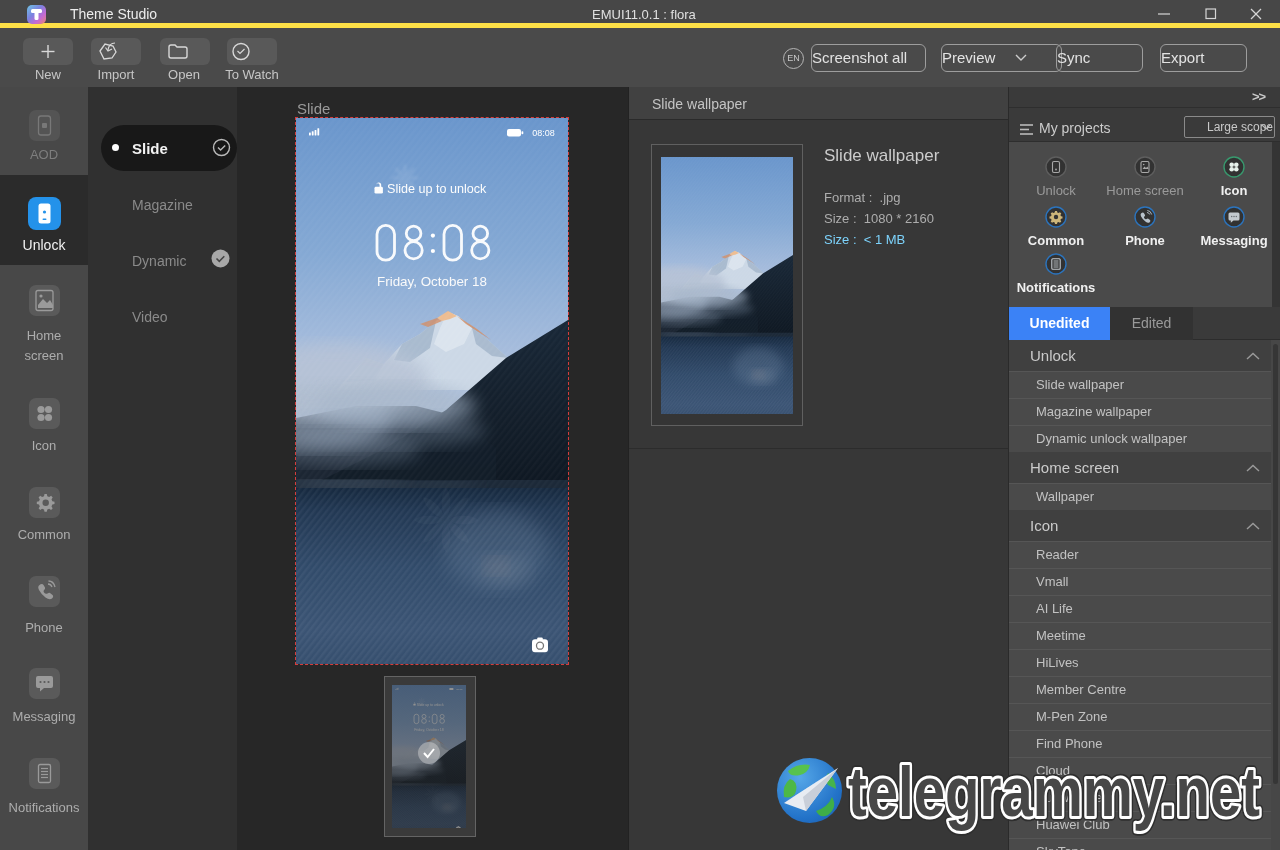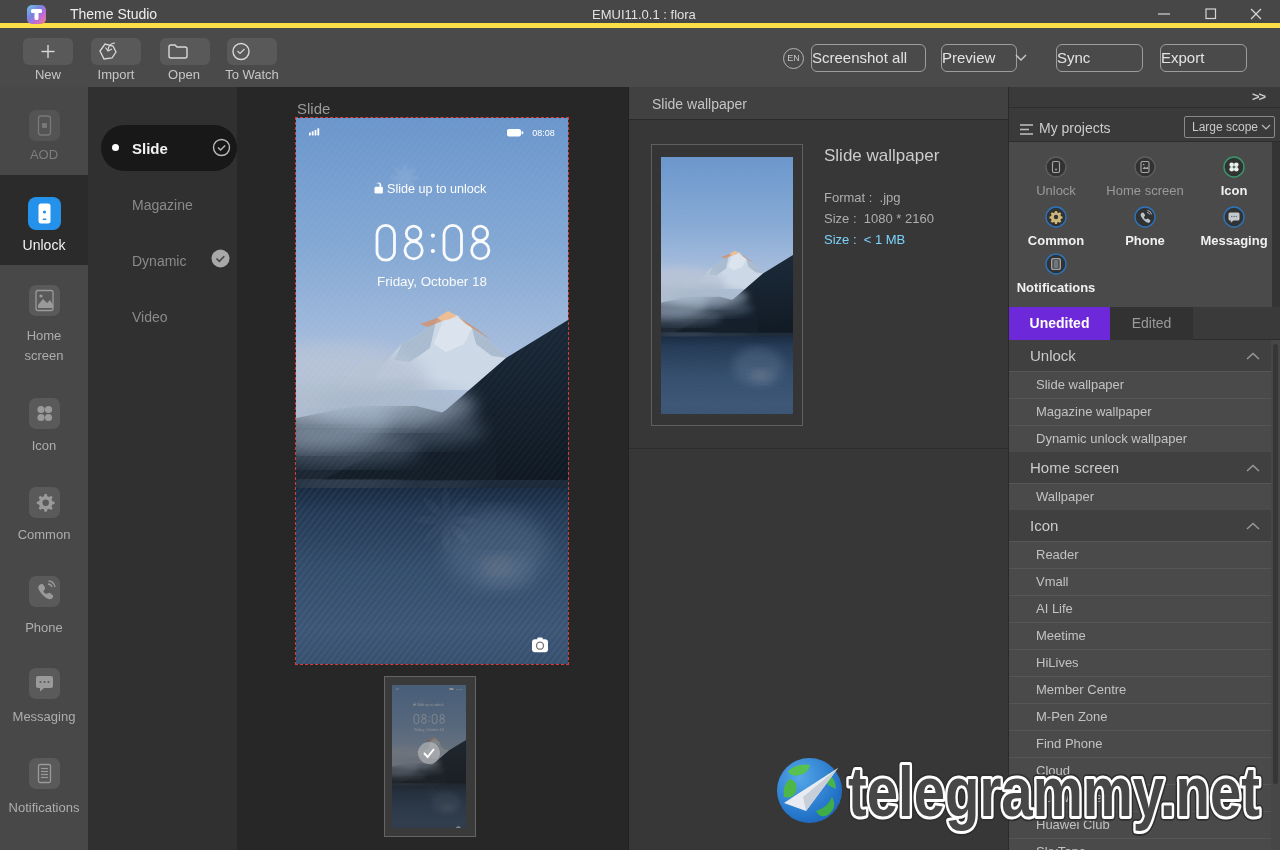--- a/index.html
+++ b/index.html
@@ -62,21 +62,21 @@
       <circle cx="218" cy="13.5" r="8"></circle>
       <path d="M214.5 13 l2.5 2.5 4.5 -4.5" stroke-width="1.2"></path>
     </g>
   </svg>
   <div class="tlab" style="left:8px">New</div>
   <div class="tlab" style="left:76px">Import</div>
   <div class="tlab" style="left:144px">Open</div>
   <div class="tlab" style="left:212px">To Watch</div>
   <div class="a" style="left:783px;top:20px;width:21px;height:21px;border:1.3px solid #b5b5b5;border-radius:50%;color:#c9c9c9;font-size:9px;line-height:19px;text-align:center">EN</div>
   <div class="rbtn" style="left:811px;width:115px">Screenshot all</div>
-  <div class="rbtn" style="left:941px;width:76px">Preview&nbsp;&nbsp;&nbsp;</div>
+  <div class="rbtn" style="left:941px;width:121px">Preview&nbsp;&nbsp;&nbsp;</div>
   <svg class="a" style="left:1015px;top:26px" width="12" height="8">
       <path d="M1 1 l5 5 5 -5" stroke="#ccc" stroke-width="1.4" fill="none"></path>
     </svg>
   <div class="rbtn" style="left:1056px;width:87px">Sync</div>
   <div class="rbtn" style="left:1160px;width:87px">Export</div>
 </div>
 <div class="a" id="sidebar">
 
   <div class="stile" style="top:23px;background:#545454"></div>
   <svg class="a" style="left:29px;top:23px" width="31" height="31">
@@ -327,21 +327,21 @@
   <div class="a" style="left:243px;top:2px;font-size:13px;font-weight:bold;color:#c9c9c9;letter-spacing:-1px">&gt;&gt;</div>
   <div class="a" style="left:0;top:20px;width:271px;height:1px;background:#2e2e2e"></div>
   <svg class="a" style="left:11px;top:36px" width="15" height="14">
       <g stroke="#b9b9b9" stroke-width="1.6">
         <line x1="0" y1="2" x2="13" y2="2"></line>
         <line x1="0" y1="6.5" x2="9" y2="6.5"></line>
         <line x1="0" y1="11" x2="13" y2="11"></line>
       </g>
     </svg>
   <div class="a" style="left:30px;top:33px;font-size:14px;color:#cccccc">My projects</div>
-  <div class="a" style="left:175px;top:29px;width:91px;height:22px;border:1px solid #8a8a8a;border-radius:2px;color:#c9c9c9;font-size:12px;line-height:20px;padding-left:7px">Large scope</div>
+  <div class="a" style="left:175px;top:29px;width:91px;height:22px;border:1px solid #8a8a8a;border-radius:2px;color:#c9c9c9;font-size:12px;line-height:20px;padding-left:22px">Large scope</div>
   <svg class="a" style="left:252px;top:37px" width="10" height="7">
       <path d="M1 1 l4 4 4 -4" stroke="#bbb" stroke-width="1.2" fill="none"></path>
     </svg>
   <div class="a" style="left:0;top:54px;width:271px;height:1px;background:#2e2e2e"></div>
   <div class="a" style="left:0;top:55px;width:263px;height:165px;background:#4a4a4a"></div>
   <div class="a" style="left:263px;top:55px;width:8px;height:165px;background:#343434"></div>
   <div class="a" id="grid">
       <svg class="a" style="left:36px;top:69px" width="22" height="22">
         <circle cx="11" cy="11" r="10" fill="#323232" stroke="#5e5e5e" stroke-width="1.4"></circle>
         <rect x="7.5" y="5.5" width="7" height="11" rx="1.5" fill="none" stroke="#a8a8a8" stroke-width="1.1"></rect>
@@ -394,21 +394,21 @@
         <rect x="6.8" y="5.8" width="8.4" height="10.4" rx="1" fill="none" stroke="#c3c9ce" stroke-width="1.1"></rect>
         <g stroke="#c3c9ce" stroke-width="0.9">
           <line x1="8.5" y1="8" x2="13.5" y2="8"></line>
           <line x1="8.5" y1="10" x2="13.5" y2="10"></line>
           <line x1="8.5" y1="12" x2="13.5" y2="12"></line>
           <line x1="8.5" y1="14" x2="13.5" y2="14"></line>
         </g>
       </svg>
       <div class="a" style="left:2px;top:193px;width:90px;text-align:center;font-size:13px;font-weight:bold;color:#f0f0f0">Notifications</div>
     </div>
-  <div class="a" style="left:0;top:220px;width:101px;height:33px;background:#6d28d9;color:#fff;font-weight:bold;font-size:14px;text-align:center;line-height:33px">Unedited</div>
+  <div class="a" style="left:0;top:220px;width:101px;height:33px;background:#3b82f6;color:#fff;font-weight:bold;font-size:14px;text-align:center;line-height:33px">Unedited</div>
   <div class="a" style="left:101px;top:220px;width:83px;height:33px;background:#323232;color:#9a9a9a;font-size:14px;text-align:center;line-height:33px">Edited</div>
   <div class="a" style="left:184px;top:220px;width:87px;height:33px;background:#3a3a3a;border-bottom:1px solid #2c2c2c"></div>
   <div class="a" id="tree" style="left:0;top:0;width:262px;height:763px;overflow:hidden">
       <div class="treeparent" style="top:253px;height:31px;line-height:31px">Unlock<svg class="a" style="left:237px;top:12px" width="14" height="8">
           <path d="M1 7 l6 -5.5 6 5.5" stroke="#9a9a9a" stroke-width="1.4" fill="none"></path>
         </svg></div>
       <div class="treechild" style="top:284px;height:27px;line-height:26px">Slide wallpaper</div>
       <div class="treechild" style="top:311px;height:27px;line-height:26px">Magazine wallpaper</div>
       <div class="treechild" style="top:338px;height:27px;line-height:26px">Dynamic unlock wallpaper</div>
       <div class="treeparent" style="top:365px;height:31px;line-height:31px">Home screen<svg class="a" style="left:237px;top:12px" width="14" height="8">

